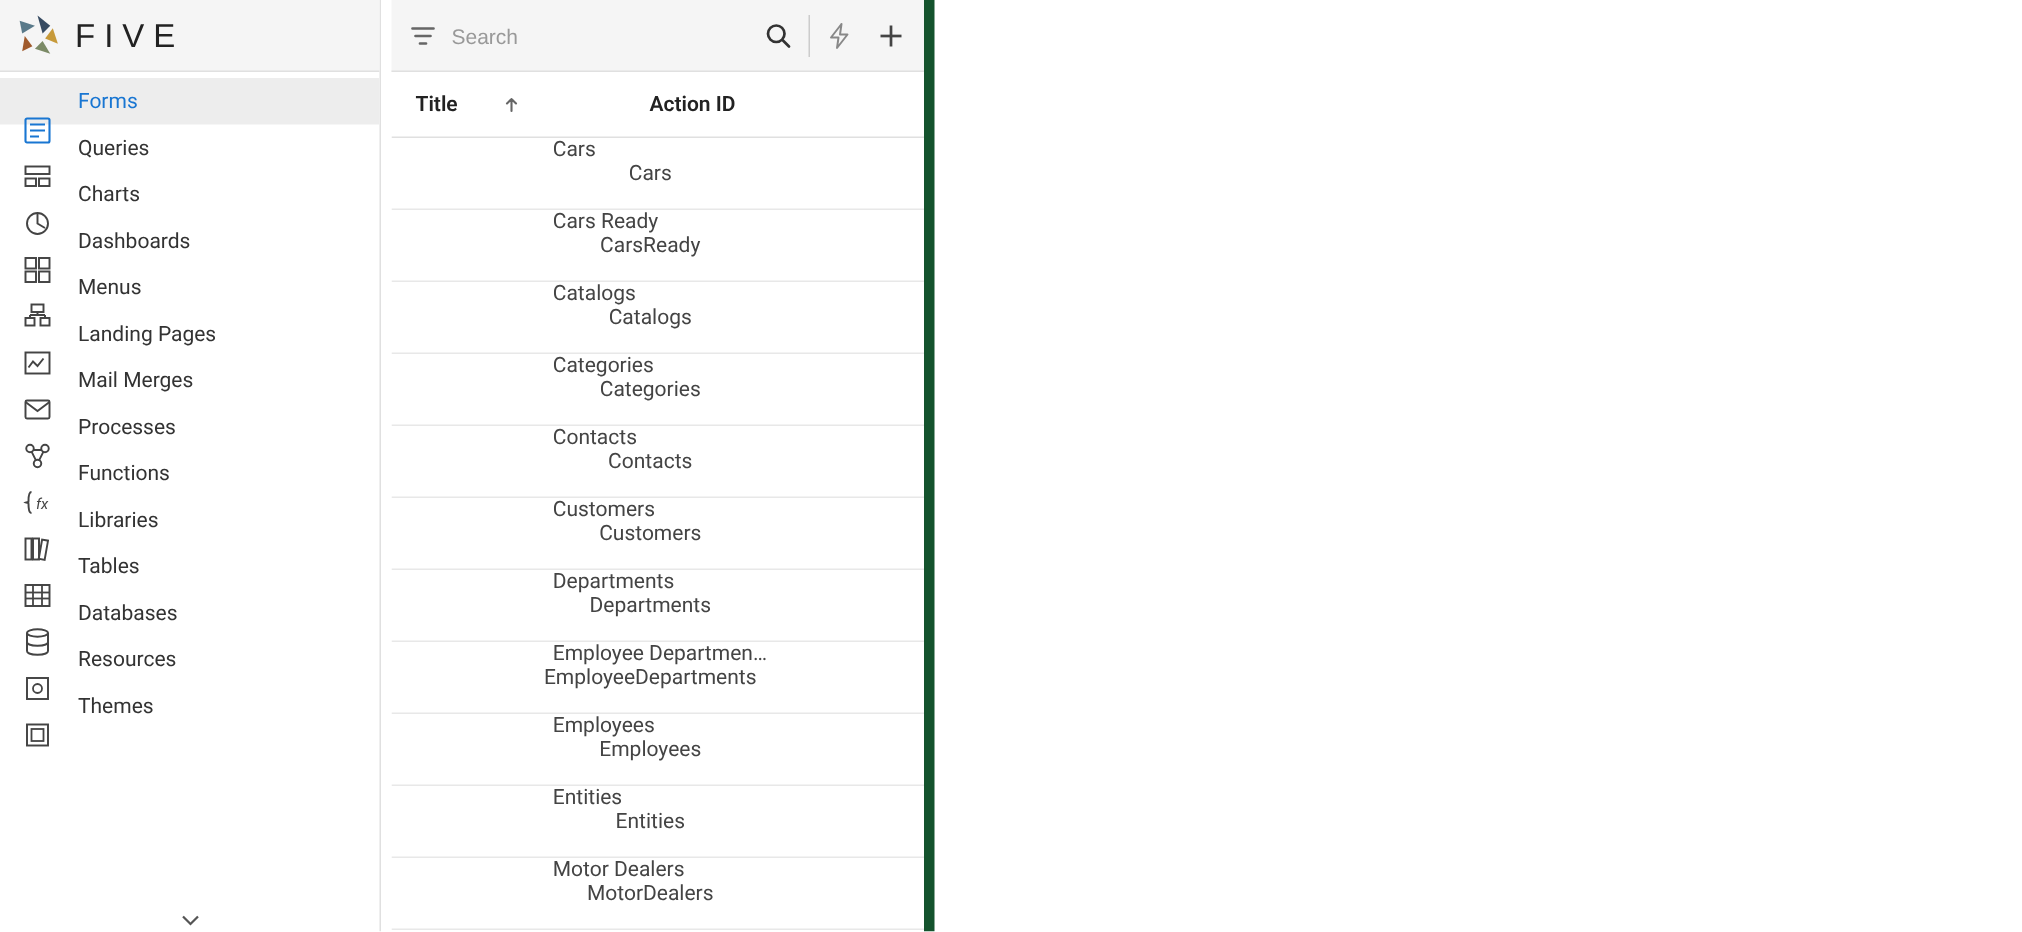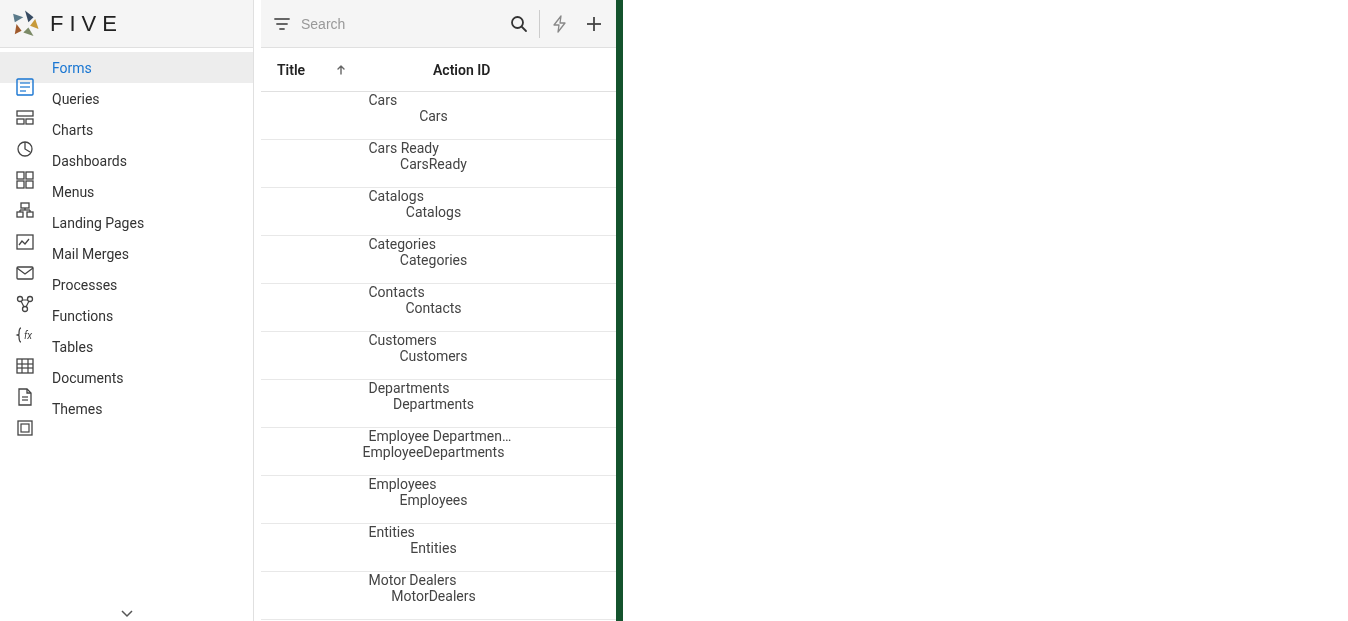--- a/index.html
+++ b/index.html
@@ -317,39 +317,57 @@
           <svg width="22" height="22" viewBox="0 0 22 22">
             <path d="M7 4 C5 4 5 8 5 10 C5 12 3 11 3 11 C3 11 5 10 5 12 C5 14 5 18 7 18" stroke="currentColor" stroke-width="1.3" fill="none"></path>
             <text x="10" y="15" font-size="10" fill="currentColor" font-style="italic">fx</text>
           </svg>
         </span>
         <span class="nav-label">Functions</span>
       </div>
       <div class="nav-item">
         <span class="nav-icon">
           <svg width="22" height="22" viewBox="0 0 22 22">
+            <rect x="3" y="4" width="4" height="14" stroke="currentColor" stroke-width="1.3" fill="none"></rect>
+            <rect x="8" y="4" width="4" height="14" stroke="currentColor" stroke-width="1.3" fill="none"></rect>
+            <rect x="13" y="5" width="4" height="13" stroke="currentColor" stroke-width="1.3" fill="none" transform="rotate(10 15 11)"></rect>
+          </svg>
+        </span>
+        <span class="nav-label">Libraries</span>
+      </div>
+      <div class="nav-item">
+        <span class="nav-icon">
+          <svg width="22" height="22" viewBox="0 0 22 22">
             <rect x="3" y="4" width="16" height="14" stroke="currentColor" stroke-width="1.3" fill="none"></rect>
             <line x1="3" y1="9" x2="19" y2="9" stroke="currentColor" stroke-width="1.2"></line>
             <line x1="3" y1="13" x2="19" y2="13" stroke="currentColor" stroke-width="1.2"></line>
             <line x1="8" y1="4" x2="8" y2="18" stroke="currentColor" stroke-width="1.2"></line>
             <line x1="14" y1="4" x2="14" y2="18" stroke="currentColor" stroke-width="1.2"></line>
           </svg>
         </span>
         <span class="nav-label">Tables</span>
       </div>
       <div class="nav-item">
         <span class="nav-icon">
           <svg width="22" height="22" viewBox="0 0 22 22">
-            <path d="M5 3 L13 3 L17 7 L17 19 L5 19 Z" stroke="currentColor" stroke-width="1.3" fill="none"></path>
-            <path d="M13 3 L13 7 L17 7" stroke="currentColor" stroke-width="1.3" fill="none"></path>
-            <line x1="8" y1="11" x2="14" y2="11" stroke="currentColor" stroke-width="1.2"></line>
-            <line x1="8" y1="14" x2="14" y2="14" stroke="currentColor" stroke-width="1.2"></line>
-          </svg>
-        </span>
-        <span class="nav-label">Documents</span>
+            <ellipse cx="11" cy="5" rx="7" ry="2.5" stroke="currentColor" stroke-width="1.3" fill="none"></ellipse>
+            <path d="M4 5 L4 17 C4 18.5 7 19.5 11 19.5 C15 19.5 18 18.5 18 17 L18 5" stroke="currentColor" stroke-width="1.3" fill="none"></path>
+            <path d="M4 11 C4 12.5 7 13.5 11 13.5 C15 13.5 18 12.5 18 11" stroke="currentColor" stroke-width="1.3" fill="none"></path>
+          </svg>
+        </span>
+        <span class="nav-label">Databases</span>
+      </div>
+      <div class="nav-item">
+        <span class="nav-icon">
+          <svg width="22" height="22" viewBox="0 0 22 22">
+            <rect x="4" y="4" width="14" height="14" stroke="currentColor" stroke-width="1.3" fill="none"></rect>
+            <circle cx="11" cy="11" r="3" stroke="currentColor" stroke-width="1.2" fill="none"></circle>
+          </svg>
+        </span>
+        <span class="nav-label">Resources</span>
       </div>
       <div class="nav-item">
         <span class="nav-icon">
           <svg width="22" height="22" viewBox="0 0 22 22">
             <rect x="4" y="4" width="14" height="14" stroke="currentColor" stroke-width="1.3" fill="none"></rect>
             <rect x="7" y="7" width="8" height="8" stroke="currentColor" stroke-width="1.2" fill="none"></rect>
           </svg>
         </span>
         <span class="nav-label">Themes</span>
       </div>

